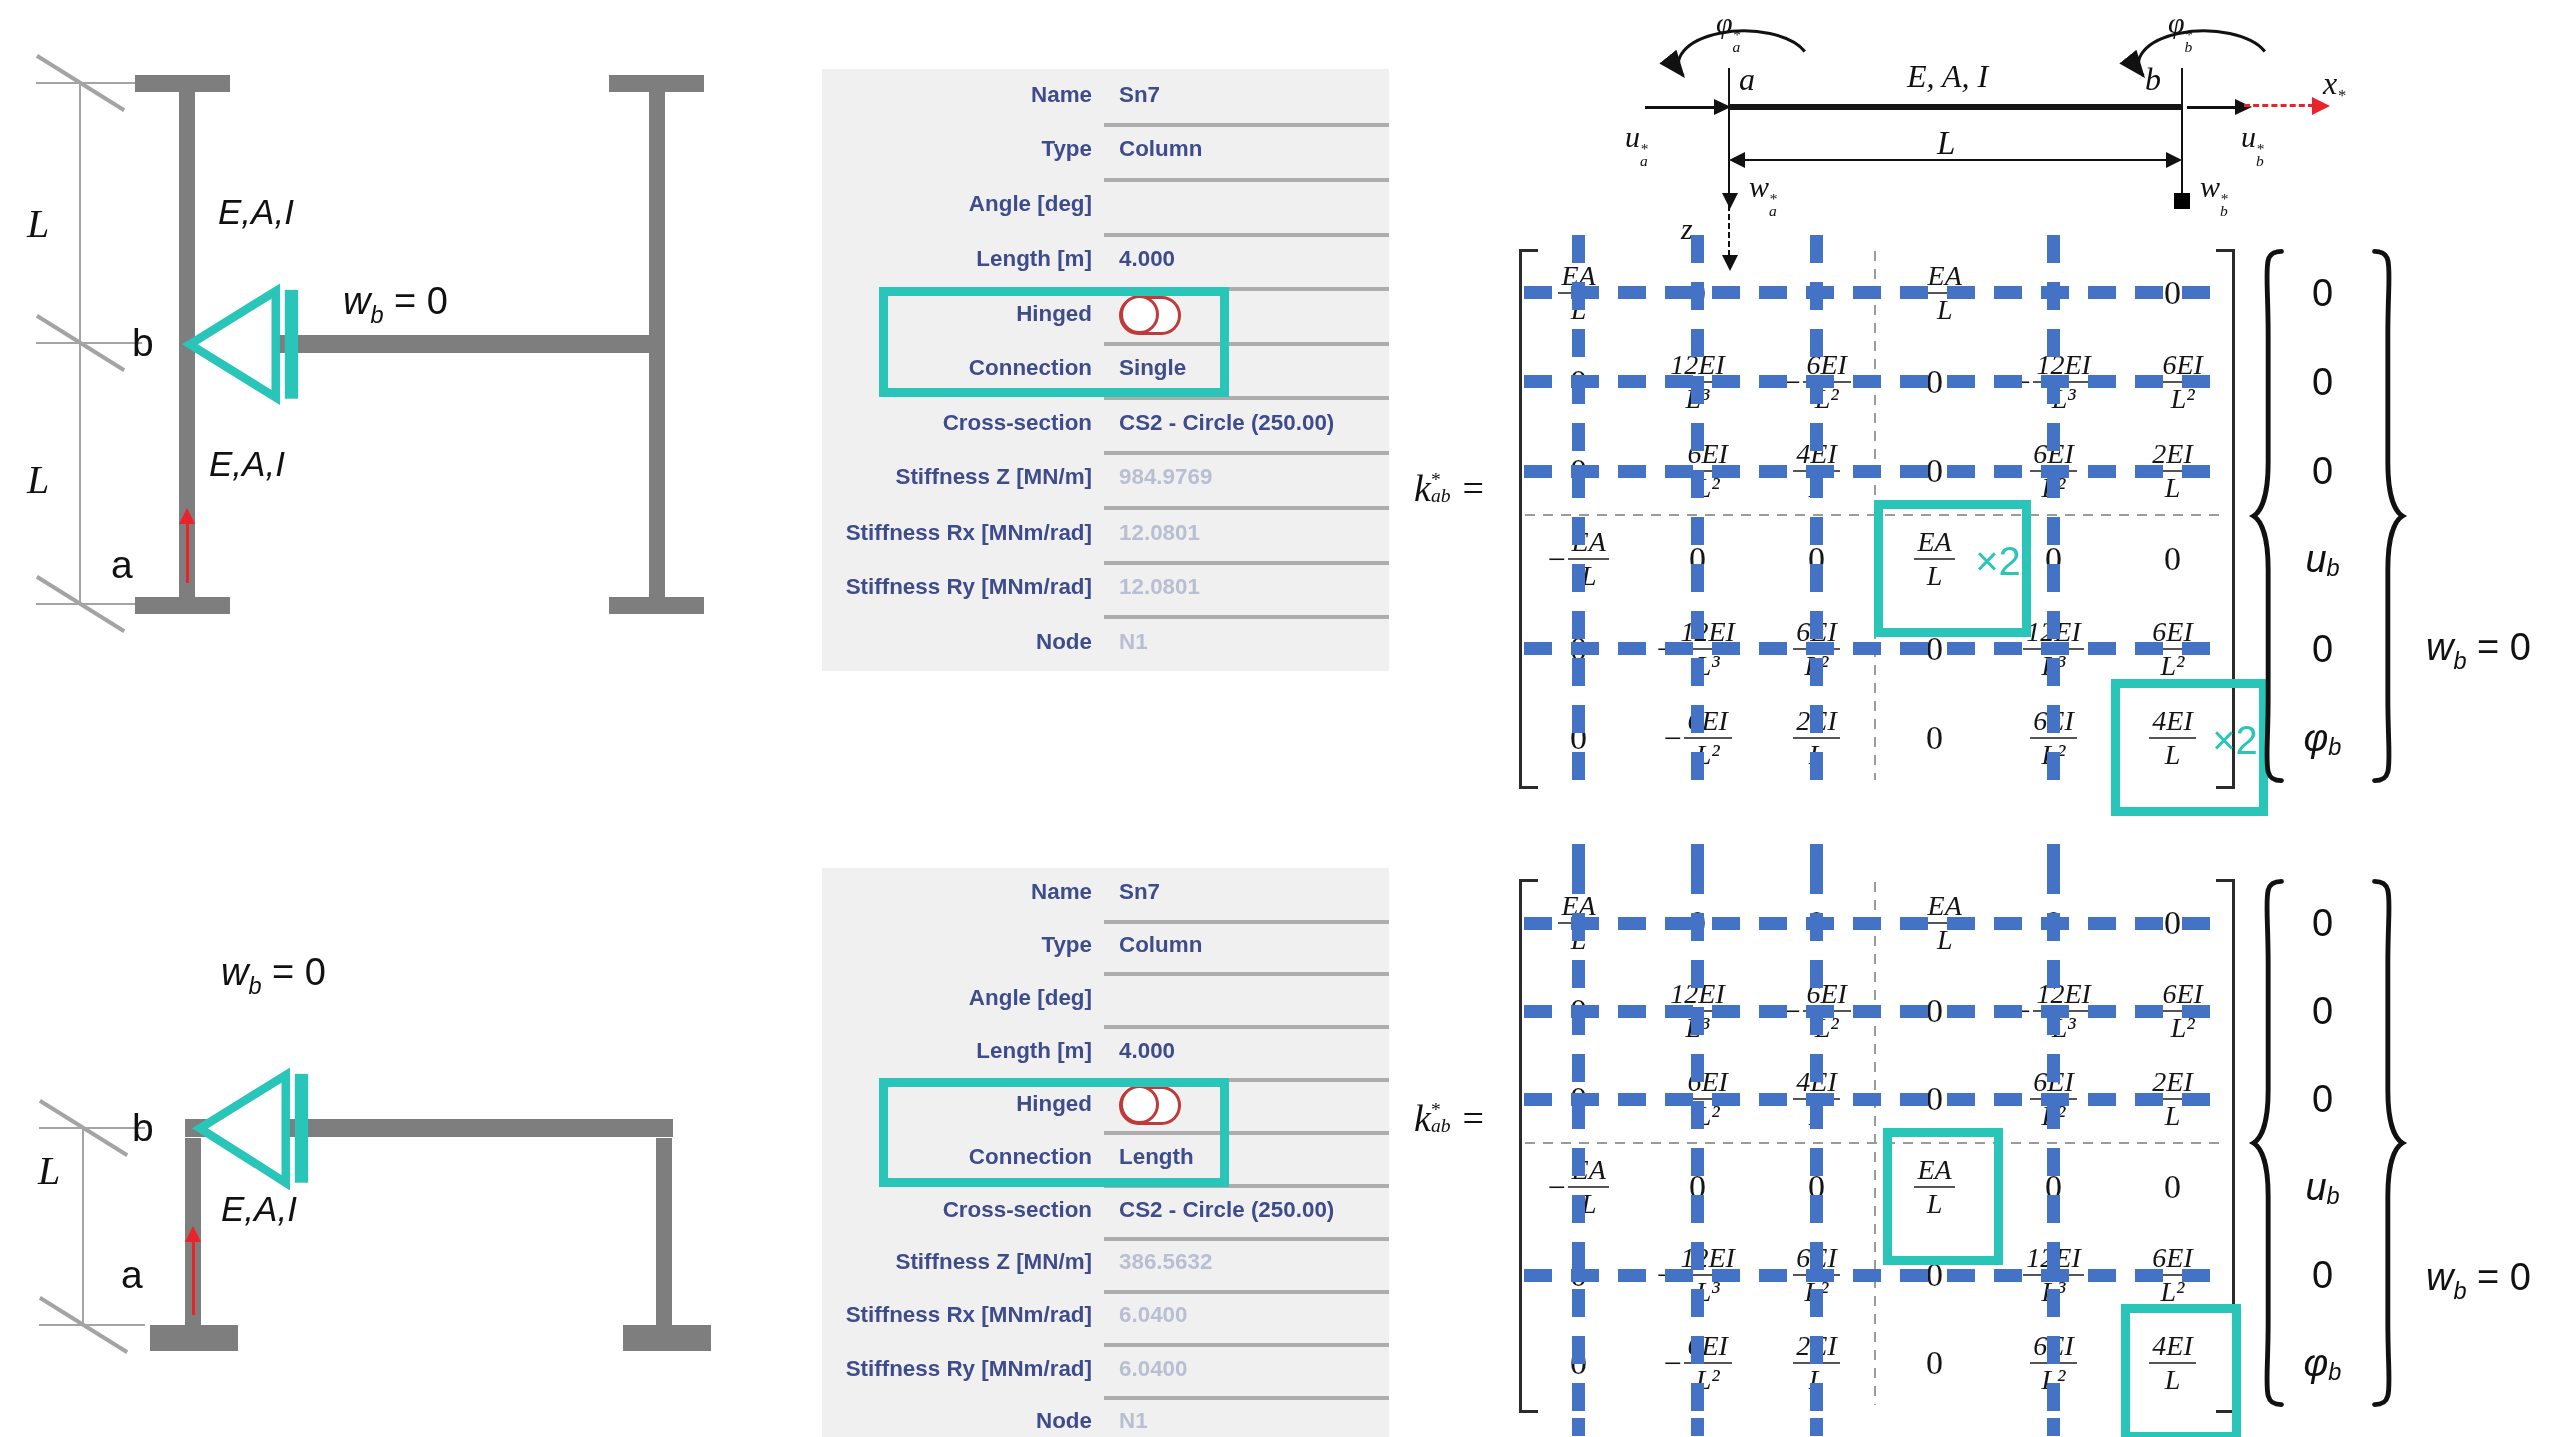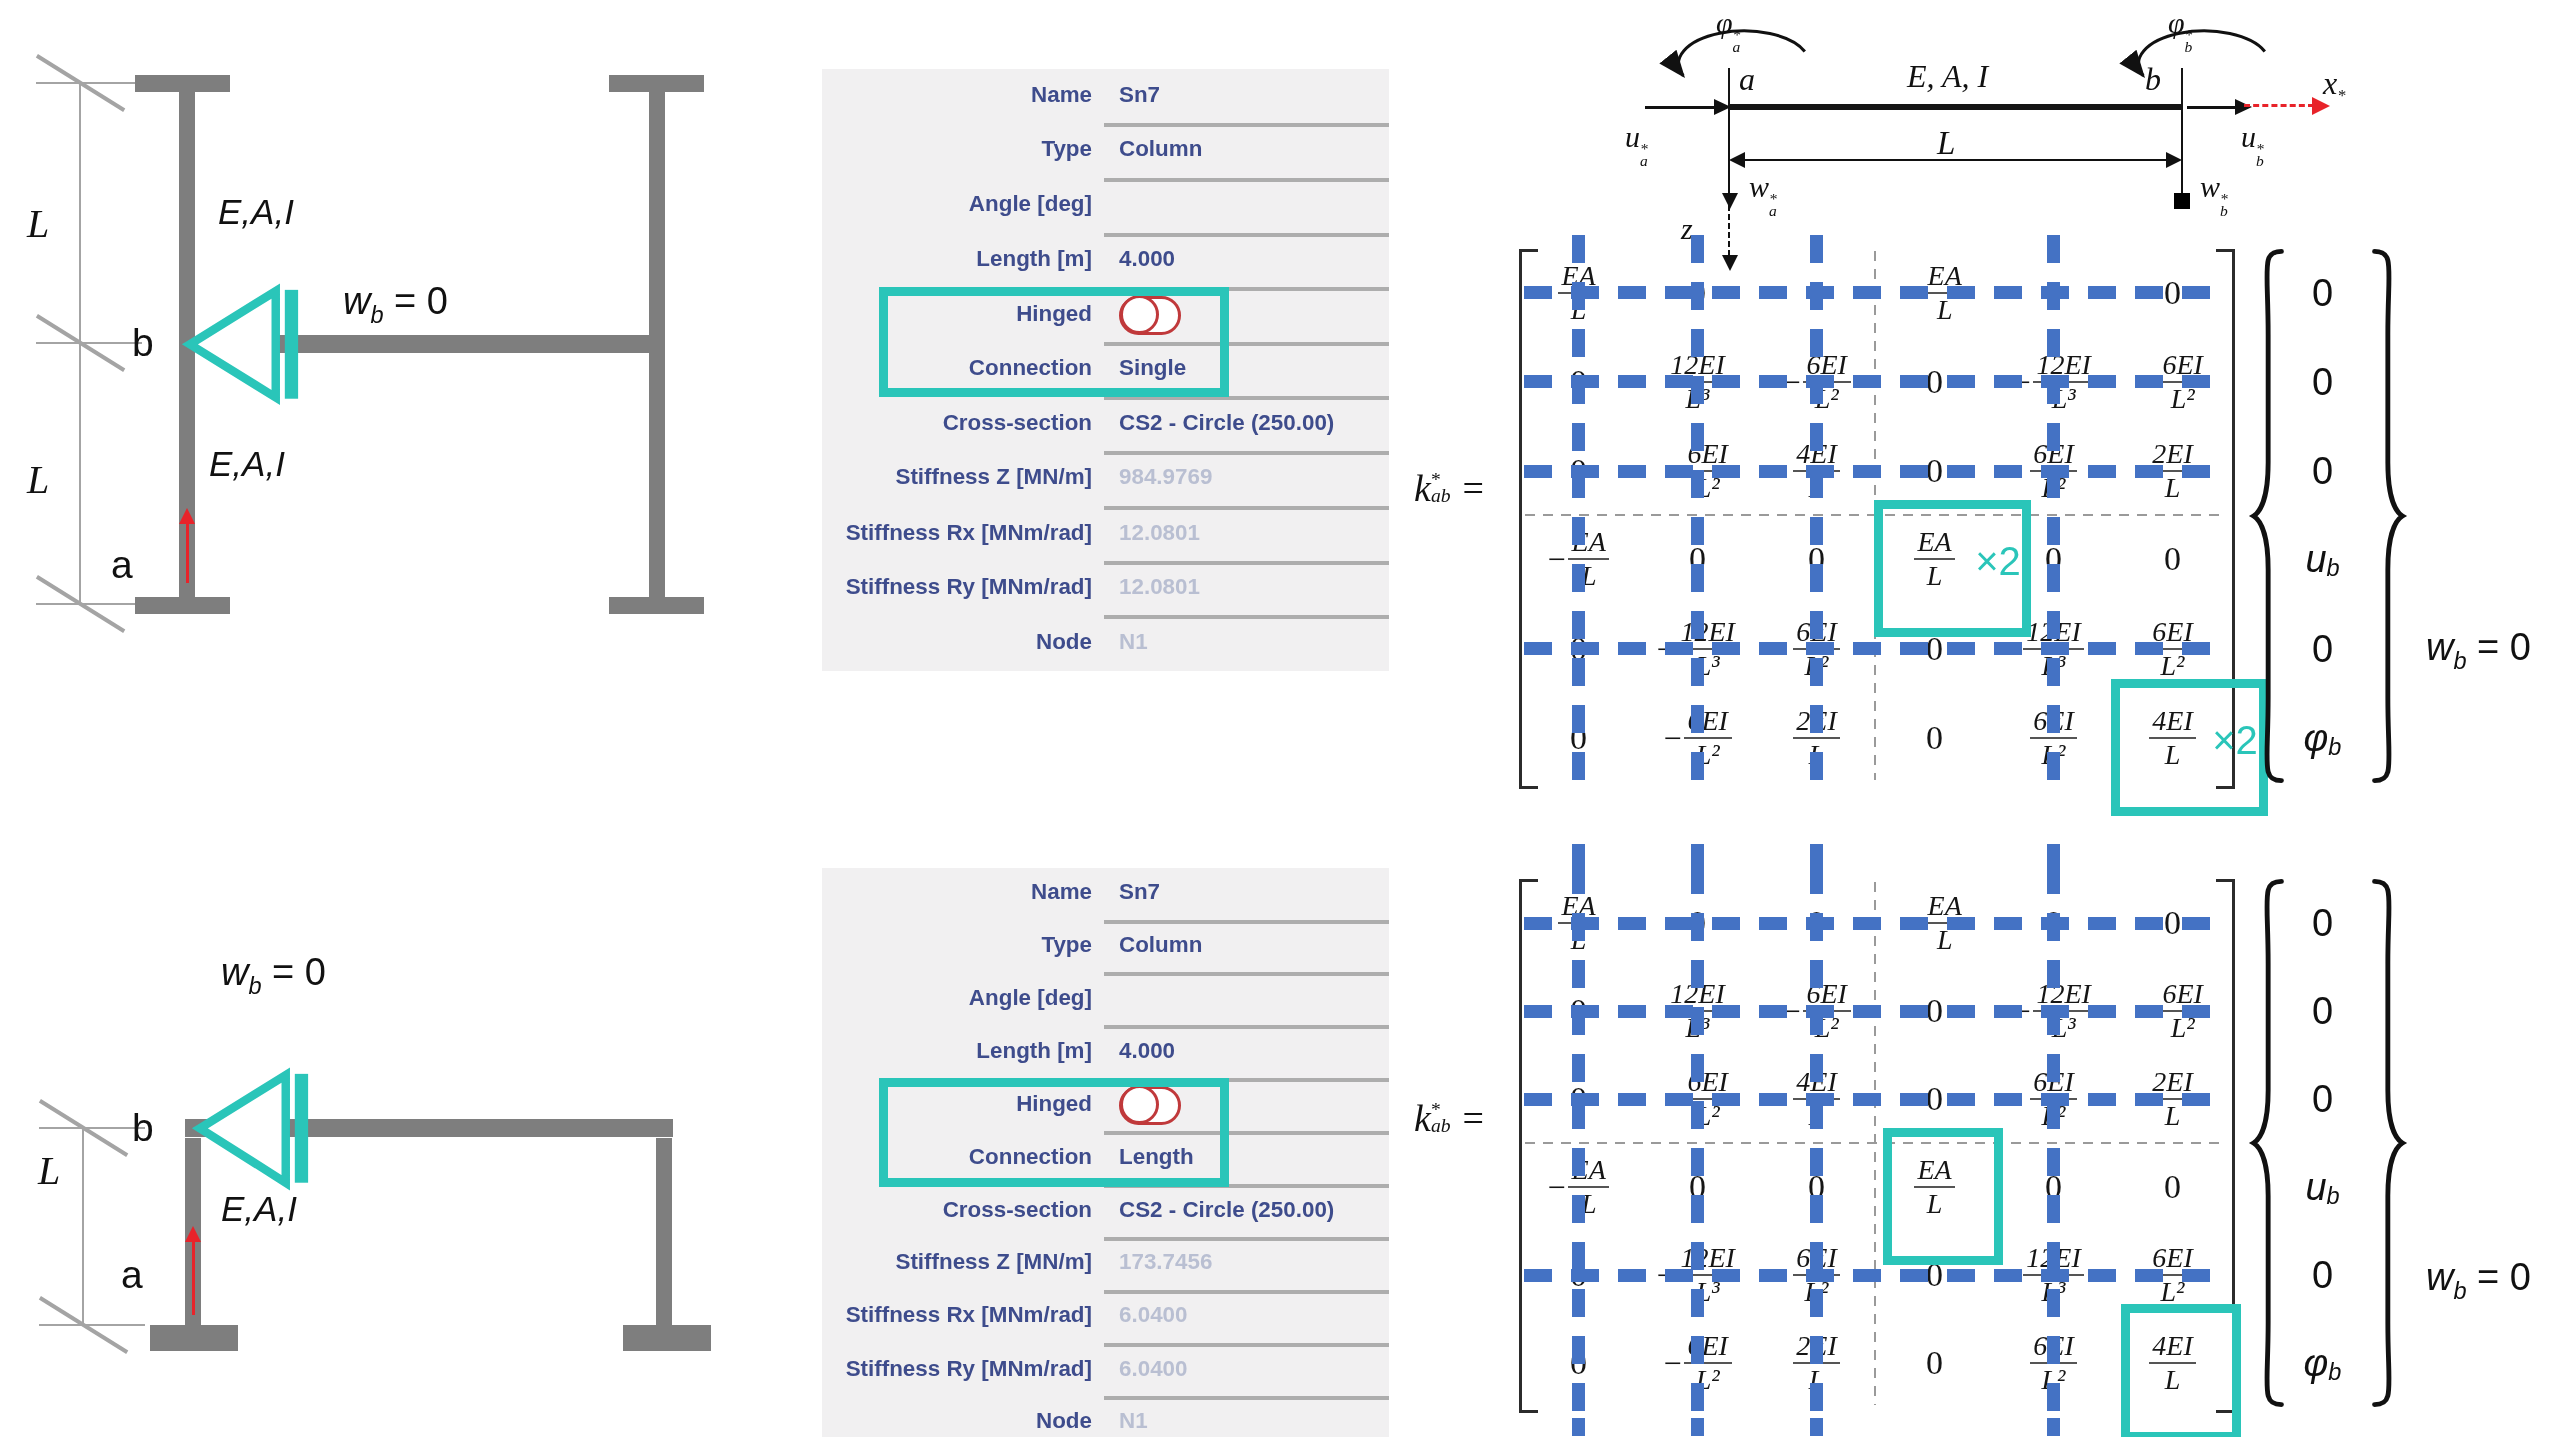--- a/index.html
+++ b/index.html
@@ -191,21 +191,21 @@
         <div class="knob"></div>
       </div>
       <div class="psep" style="left:282px;top:263px;width:285px;"></div>
       <div class="prow-label" style="left:0px;top:276px;width:270px;">Connection</div>
       <div class="prow-value" style="left:297px;top:276px;width:267px;">Length</div>
       <div class="psep" style="left:282px;top:316px;width:285px;"></div>
       <div class="prow-label" style="left:0px;top:329px;width:270px;">Cross-section</div>
       <div class="prow-value" style="left:297px;top:329px;width:267px;">CS2 - Circle (250.00)</div>
       <div class="psep" style="left:282px;top:369px;width:285px;"></div>
       <div class="prow-label" style="left:0px;top:381px;width:270px;">Stiffness Z [MN/m]</div>
-      <div class="prow-value muted" style="left:297px;top:381px;width:267px;">173.7456</div>
+      <div class="prow-value muted" style="left:297px;top:381px;width:267px;">386.5632</div>
       <div class="psep" style="left:282px;top:422px;width:285px;"></div>
       <div class="prow-label" style="left:0px;top:434px;width:270px;">Stiffness Rx [MNm/rad]</div>
       <div class="prow-value muted" style="left:297px;top:434px;width:267px;">6.0400</div>
       <div class="psep" style="left:282px;top:475px;width:285px;"></div>
       <div class="prow-label" style="left:0px;top:488px;width:270px;">Stiffness Ry [MNm/rad]</div>
       <div class="prow-value muted" style="left:297px;top:488px;width:267px;">6.0400</div>
       <div class="psep" style="left:282px;top:528px;width:285px;"></div>
       <div class="prow-label" style="left:0px;top:540px;width:270px;">Node</div>
       <div class="prow-value muted" style="left:297px;top:540px;width:267px;">N1</div>
     </div>

